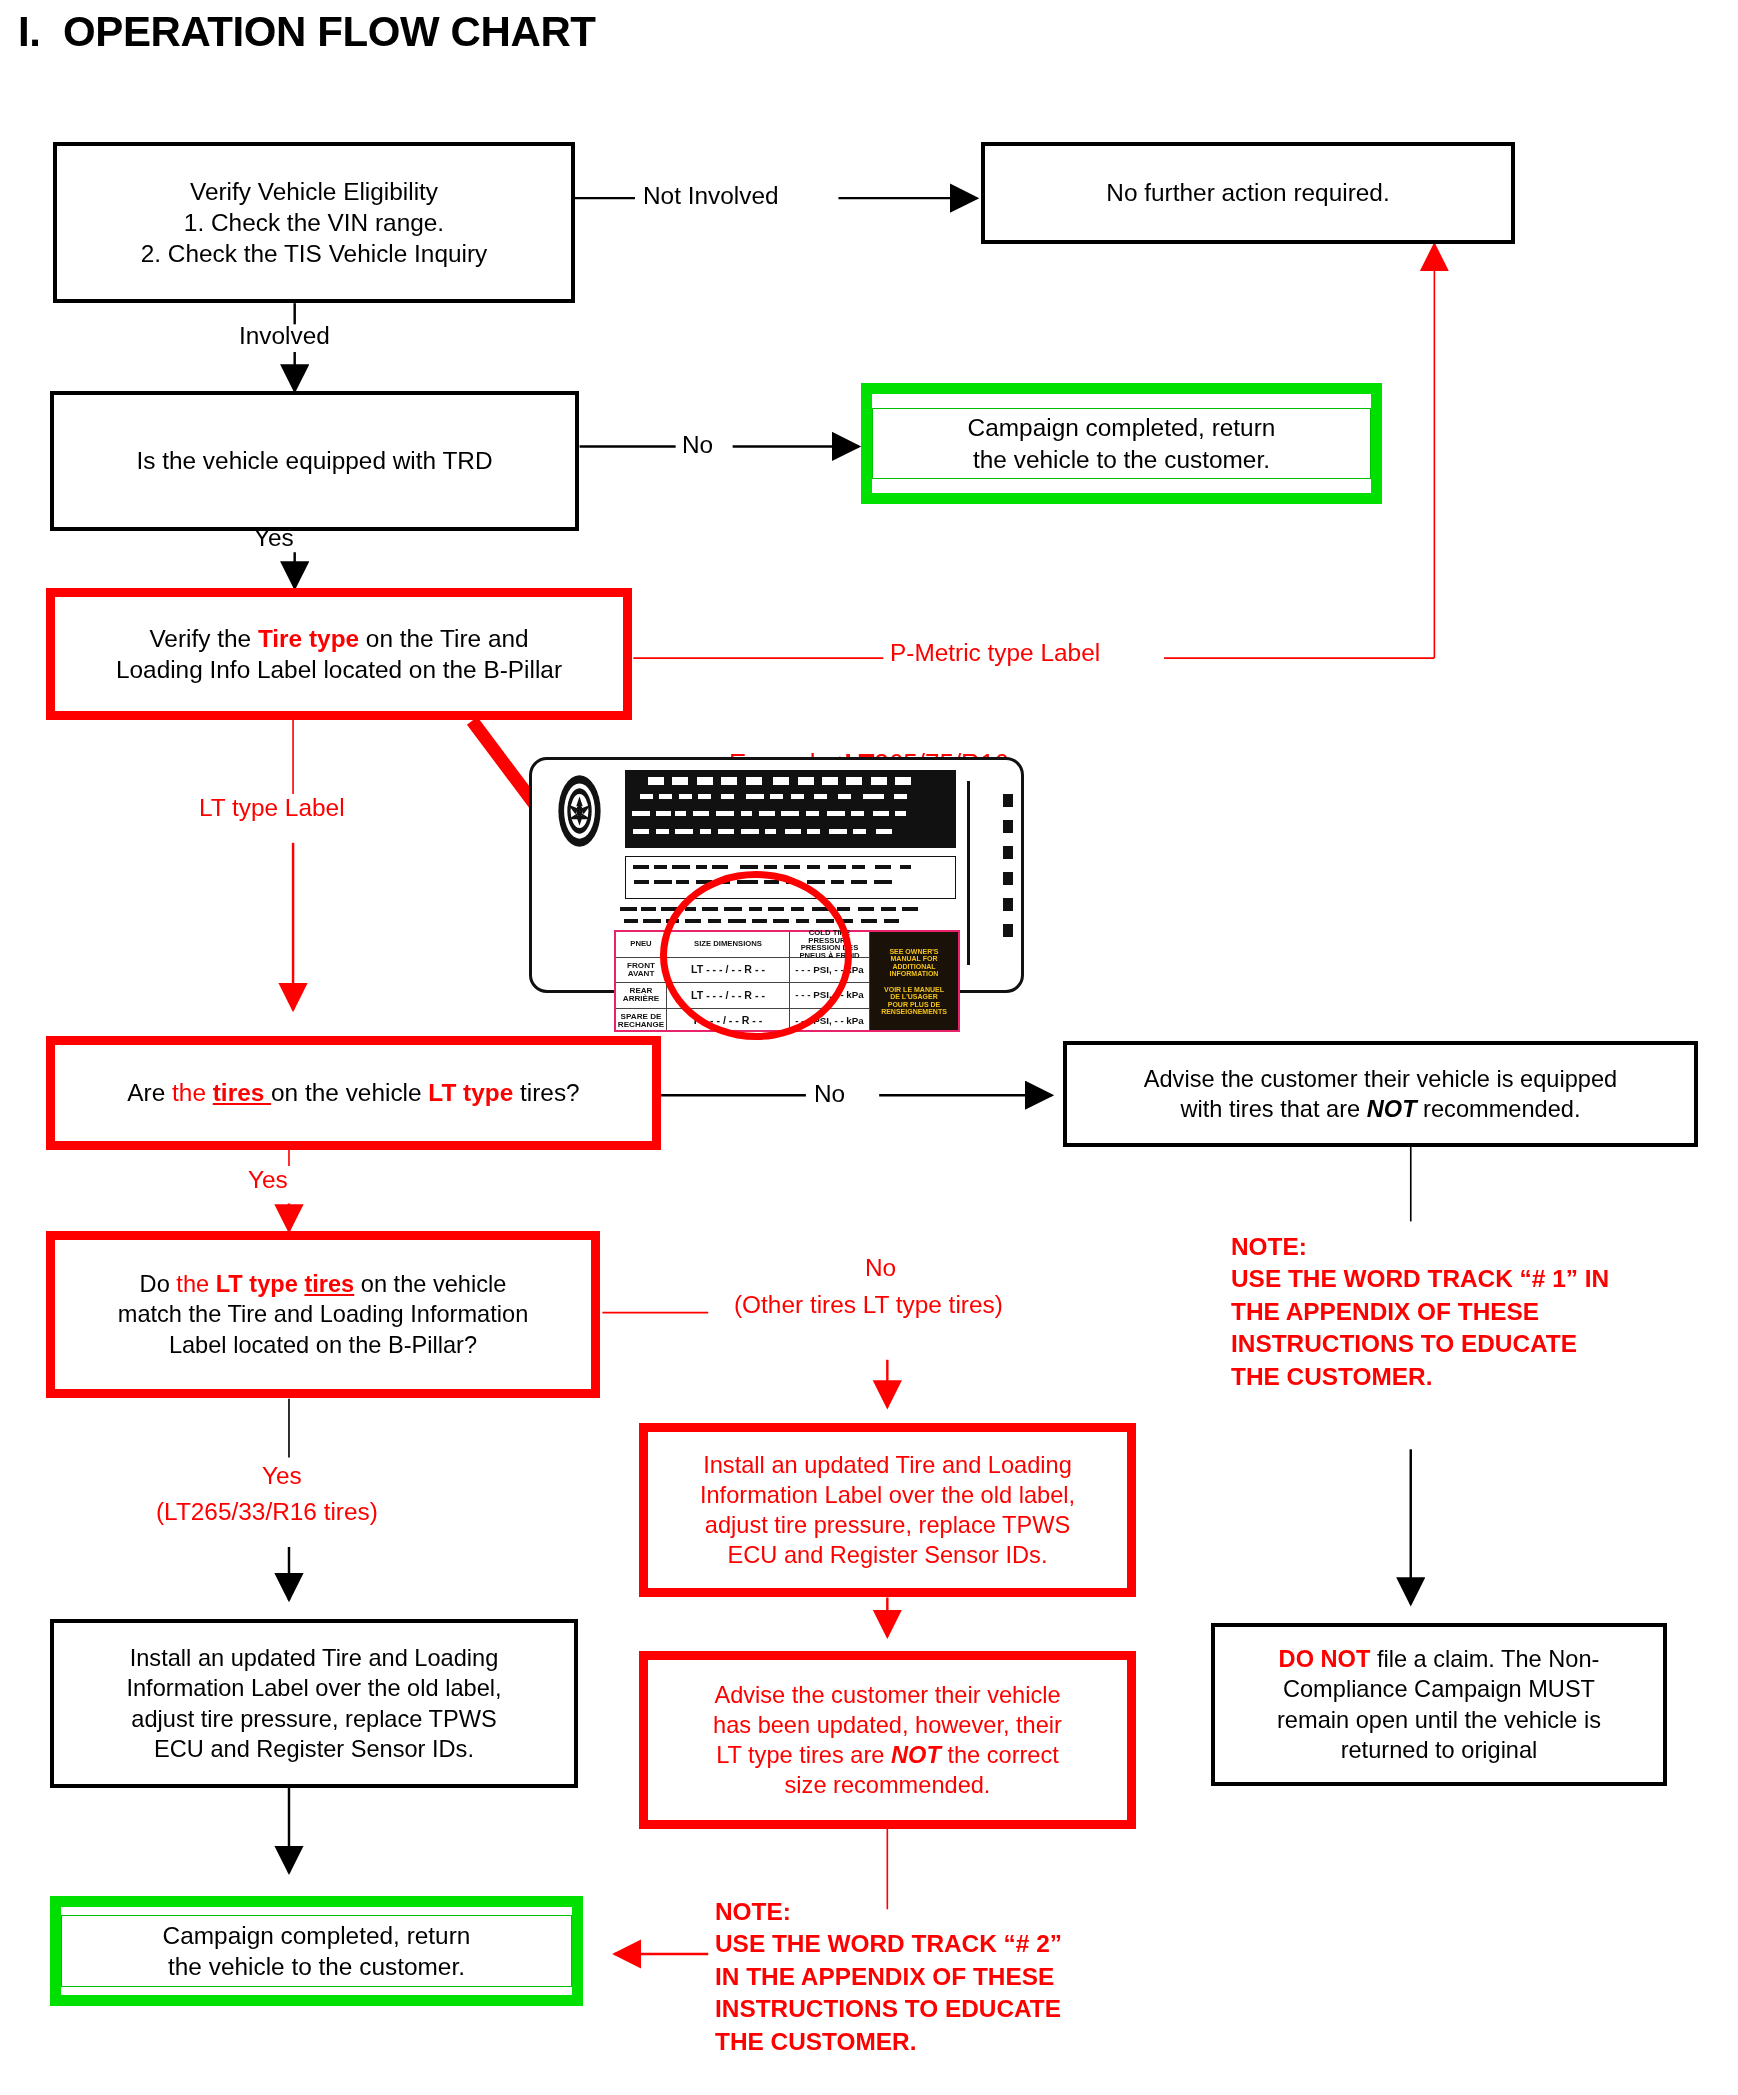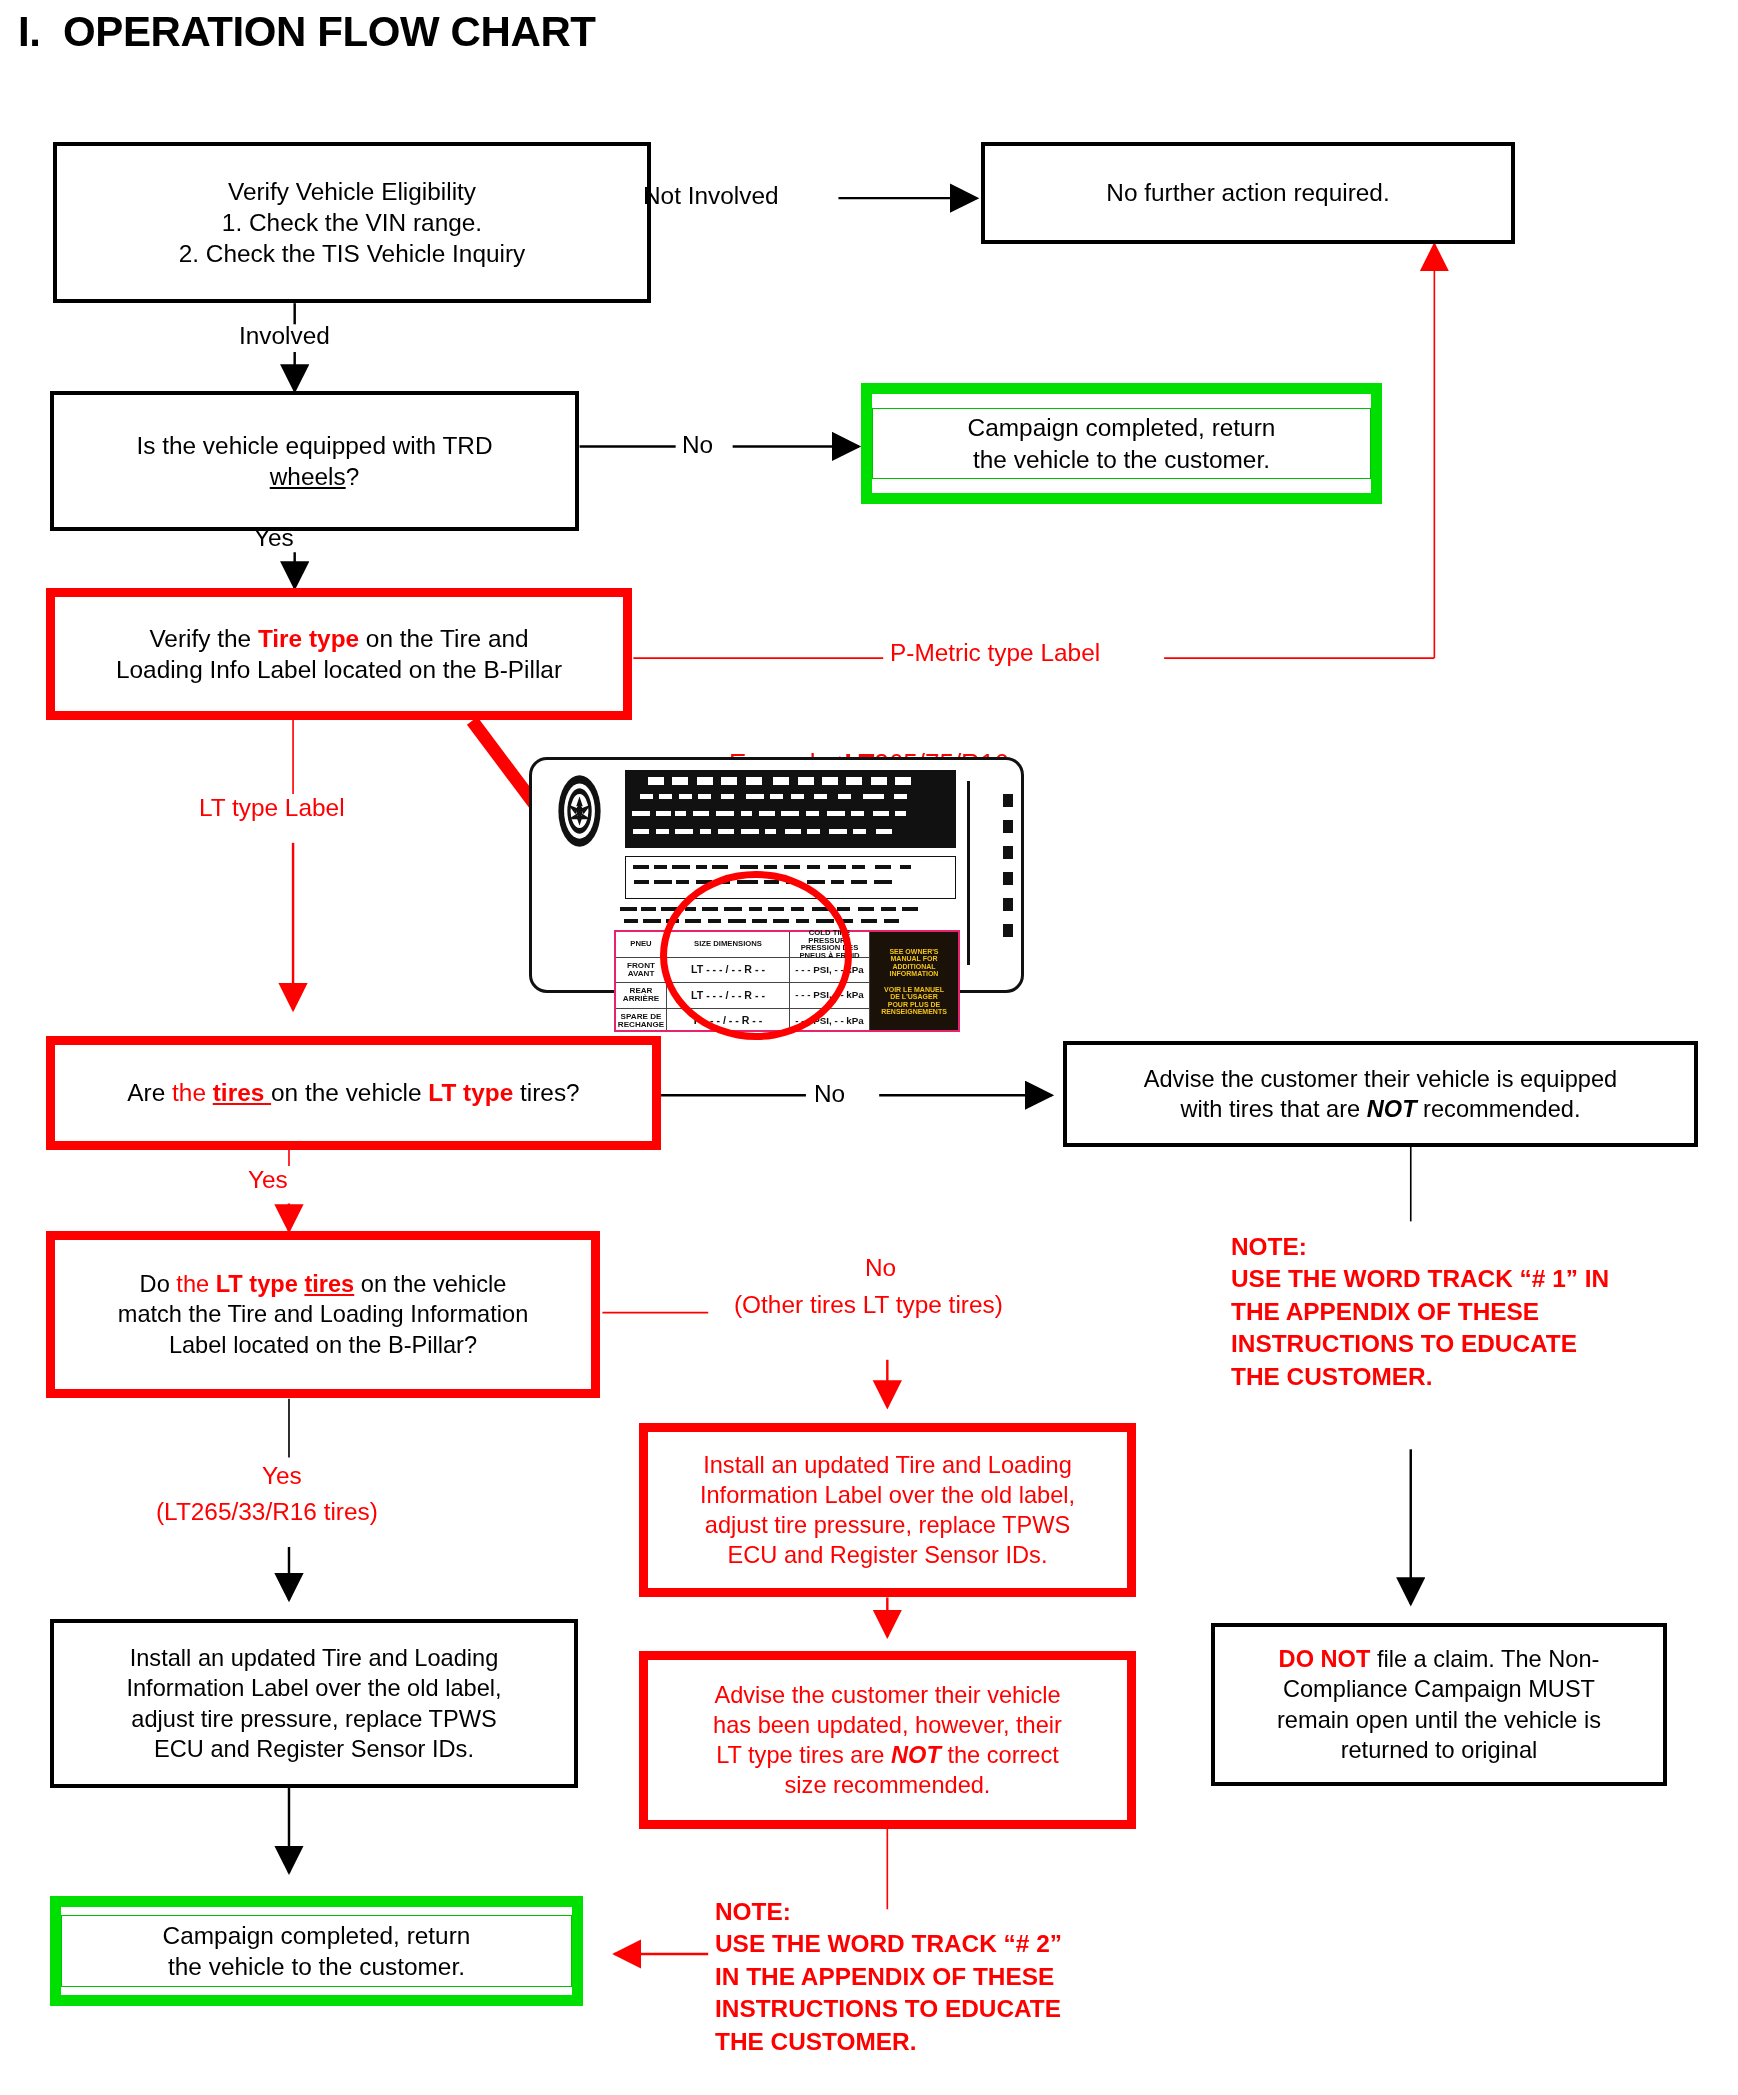--- a/index.html
+++ b/index.html
@@ -160,41 +160,38 @@
       <line x1="1090" y1="2245" x2="1090" y2="2345" stroke="#ff0000" stroke-width="2"></line>
       <line x1="870" y1="2400" x2="755" y2="2400" stroke="#ff0000" stroke-width="3" marker-end="url(#ah-r)"></line>
     </g>
 
     <g>
       <line x1="1733" y1="1408" x2="1733" y2="1500" stroke="#000" stroke-width="2"></line>
       <line x1="1733" y1="1780" x2="1733" y2="1970" stroke="#000" stroke-width="3" marker-end="url(#ah-b)"></line>
     </g>
   </svg>
 
-  <div class="box box-black" style="left:53px;top:142px;width:598px;height:161px;font-size:24.4px;">
+  <div class="box box-black" style="left:53px;top:142px;width:522px;height:161px;font-size:24.4px;">
     <div class="inner">
       <div>Verify Vehicle Eligibility</div>
       <div>1. Check the VIN range.</div>
       <div>2. Check the TIS Vehicle Inquiry</div>
     </div>
   </div>
 
   <div class="box box-black" style="left:981px;top:142px;width:534px;height:102px;font-size:24.4px;">
     <div class="inner">
       <div>No further action required.</div>
     </div>
   </div>
 
   <div class="box box-black" style="left:50px;top:391px;width:529px;height:140px;font-size:24.4px;">
     <div class="inner">
       <div>
         <span>Is the vehicle equipped with TRD </span>
-      </div>
-      <div>
-        <u>wheels</u><span>?</span>
       </div>
     </div>
   </div>
 
   <div class="box box-green" style="left:861px;top:383px;width:521px;height:121px;font-size:24.4px;">
     <div class="inner pad">
       <div>Campaign completed, return</div>
       <div>the vehicle to the customer.</div>
     </div>
   </div>

